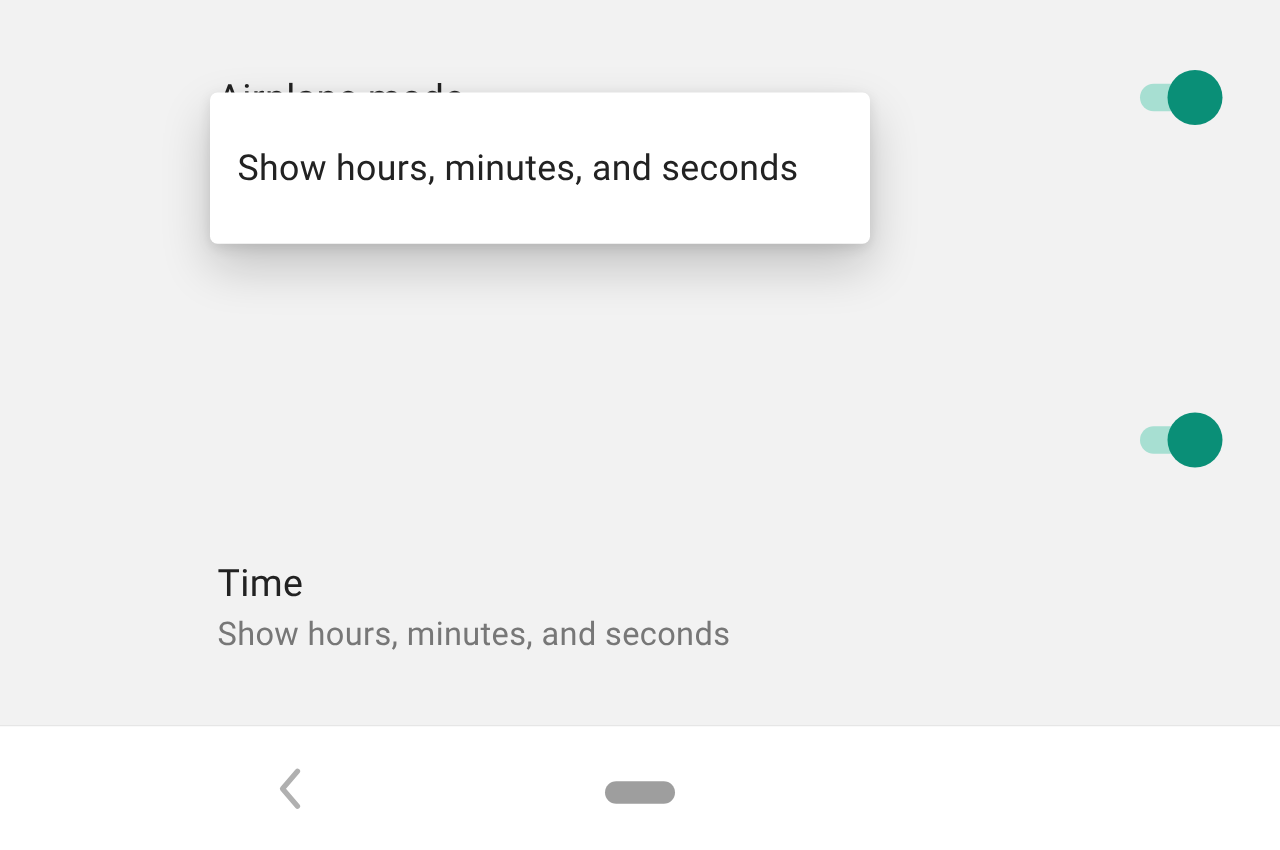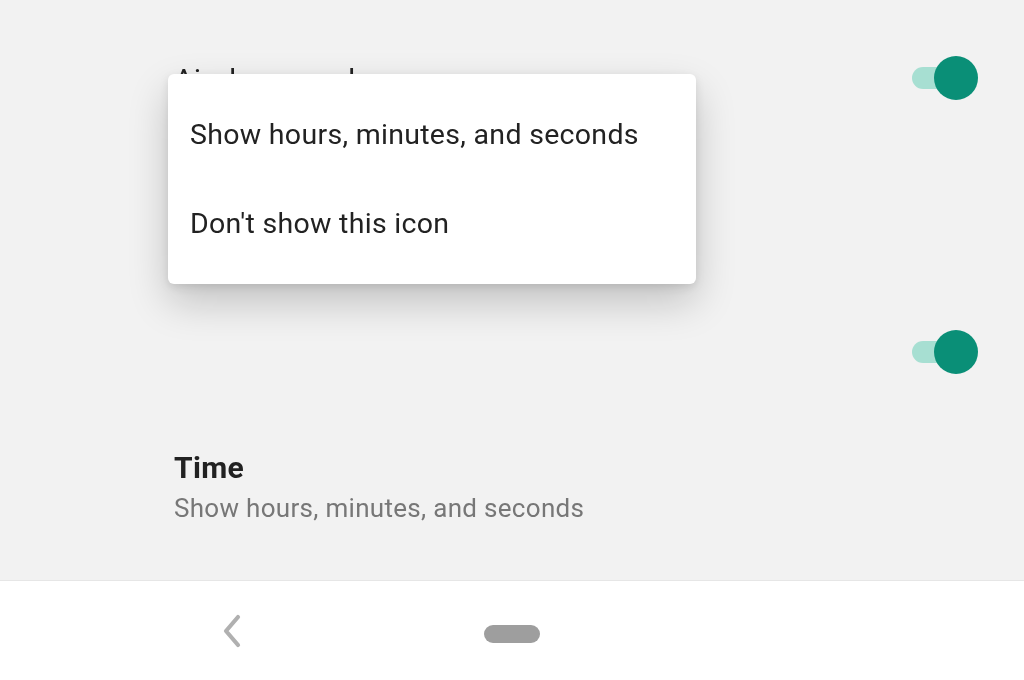--- a/index.html
+++ b/index.html
@@ -24,21 +24,20 @@
 
     .time-block {
       position: absolute;
       top: 450px;
       left: 174px;
     }
     .time-title {
       font-size: 30px;
       color: #222;
       letter-spacing: 0.3px;
-      font-weight: bold;
     }
     .time-sub {
       font-size: 26px;
       color: #777;
       margin-top: 8px;
       letter-spacing: 0.3px;
     }
 
     
     .toggle {
@@ -133,21 +132,20 @@
     <div class="thumb"></div>
   </div>
 
   <div class="time-block">
     <div class="time-title">Time</div>
     <div class="time-sub">Show hours, minutes, and seconds</div>
   </div>
 
   <div class="menu">
     <div class="menu-item">Show hours, minutes, and seconds</div>
-    <div class="menu-item">Don't show this icon</div>
   </div>
 
 </div>
 
 <div class="navbar">
   <div class="nav-back">
     <svg viewBox="0 0 24 36">
       <polyline points="18,4 6,18 18,32" fill="none" stroke="#b0b0b0" stroke-width="4.2" stroke-linecap="round" stroke-linejoin="round"></polyline>
     </svg>
   </div>

